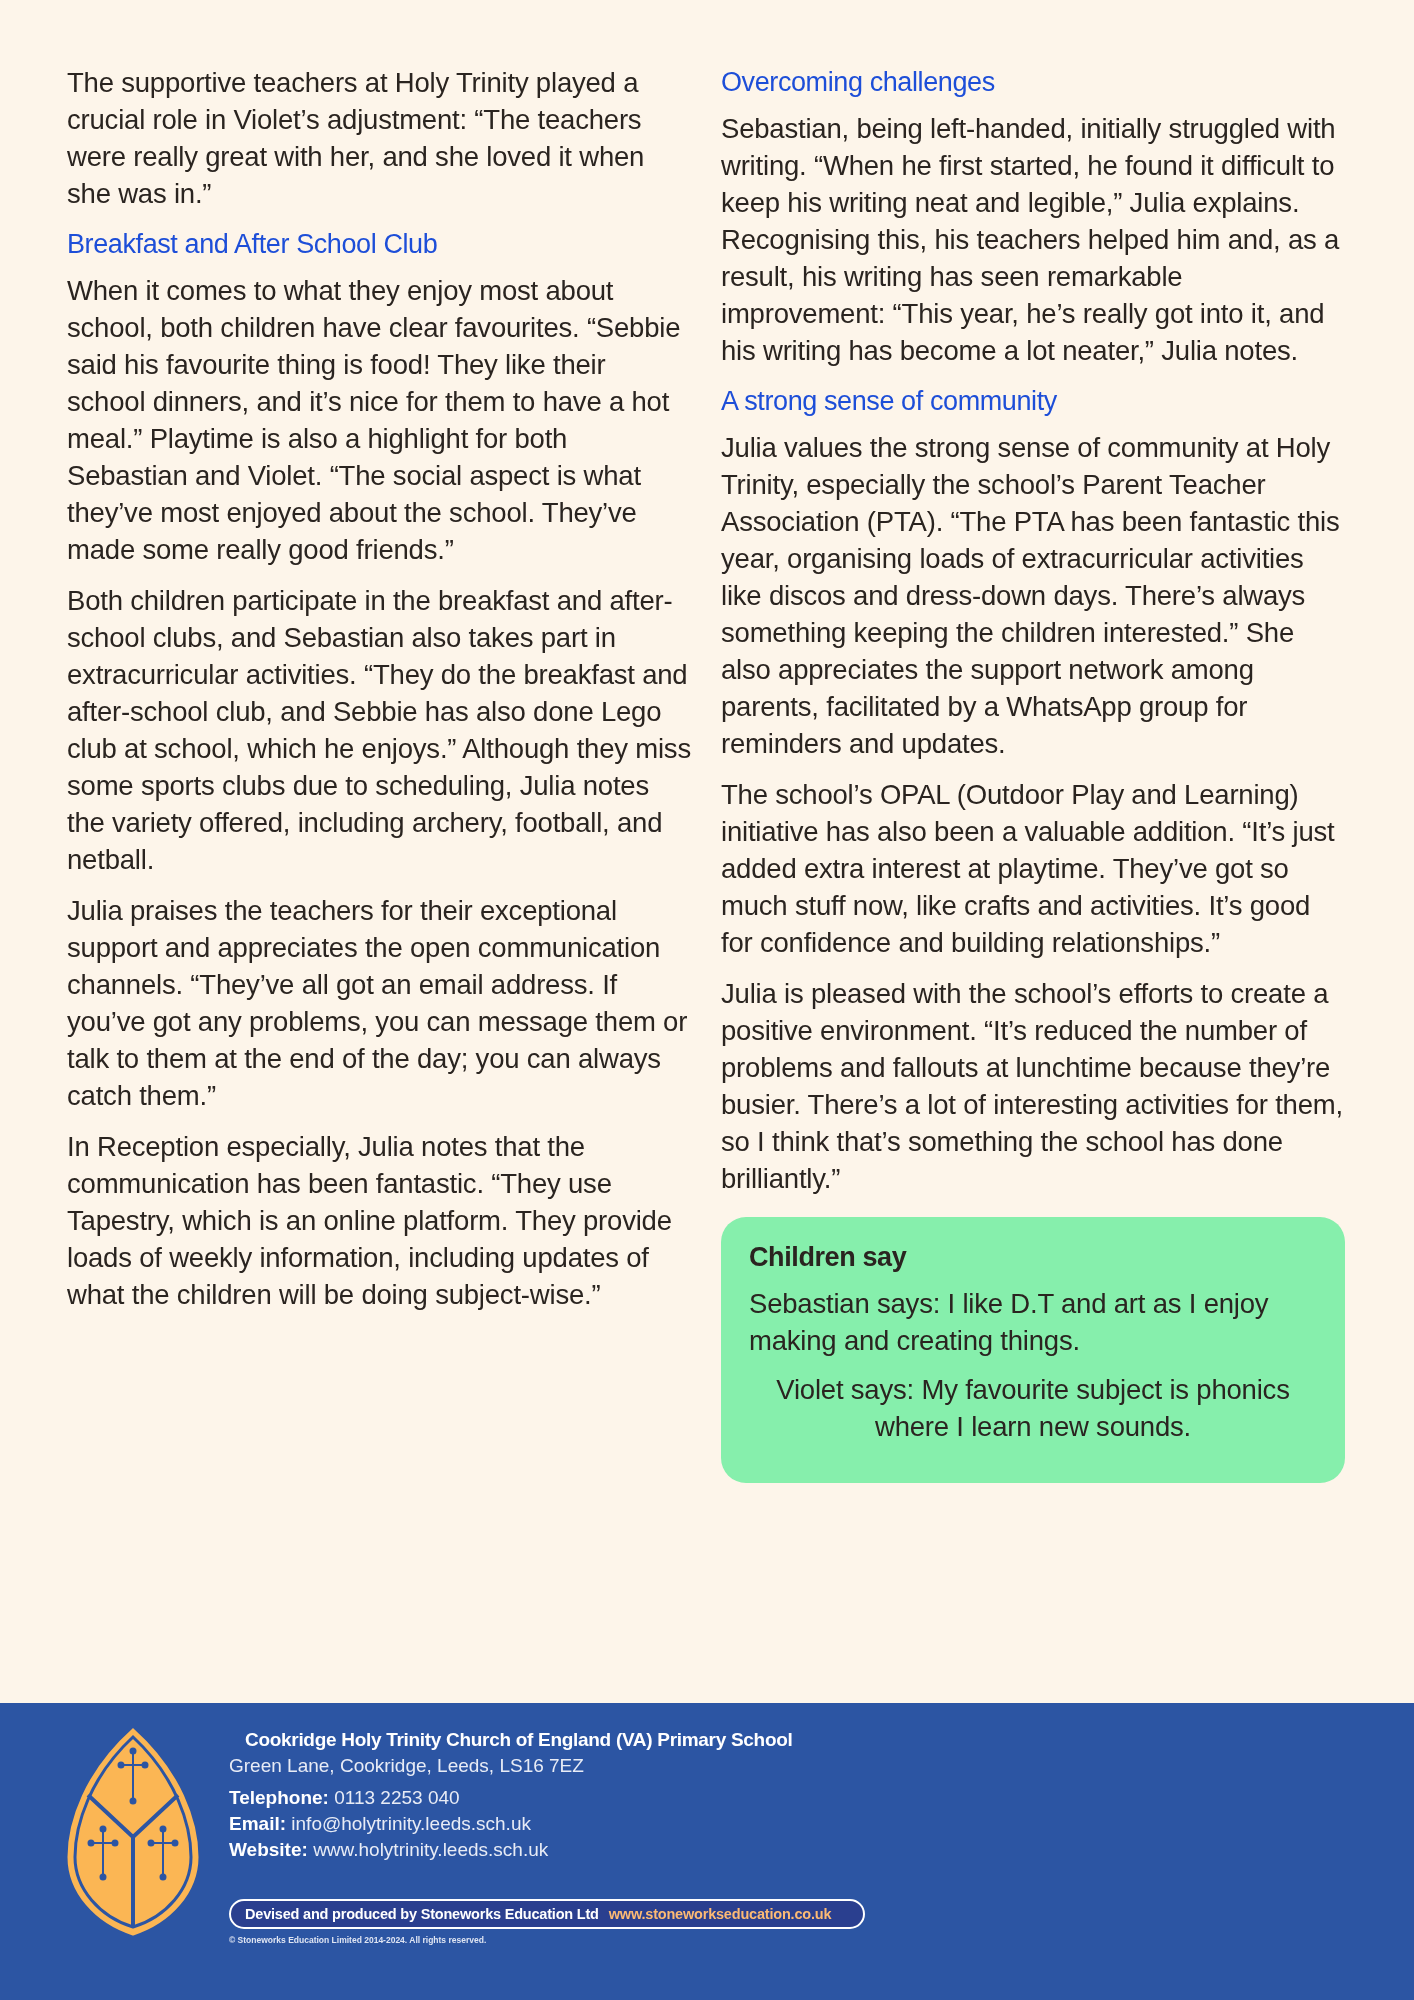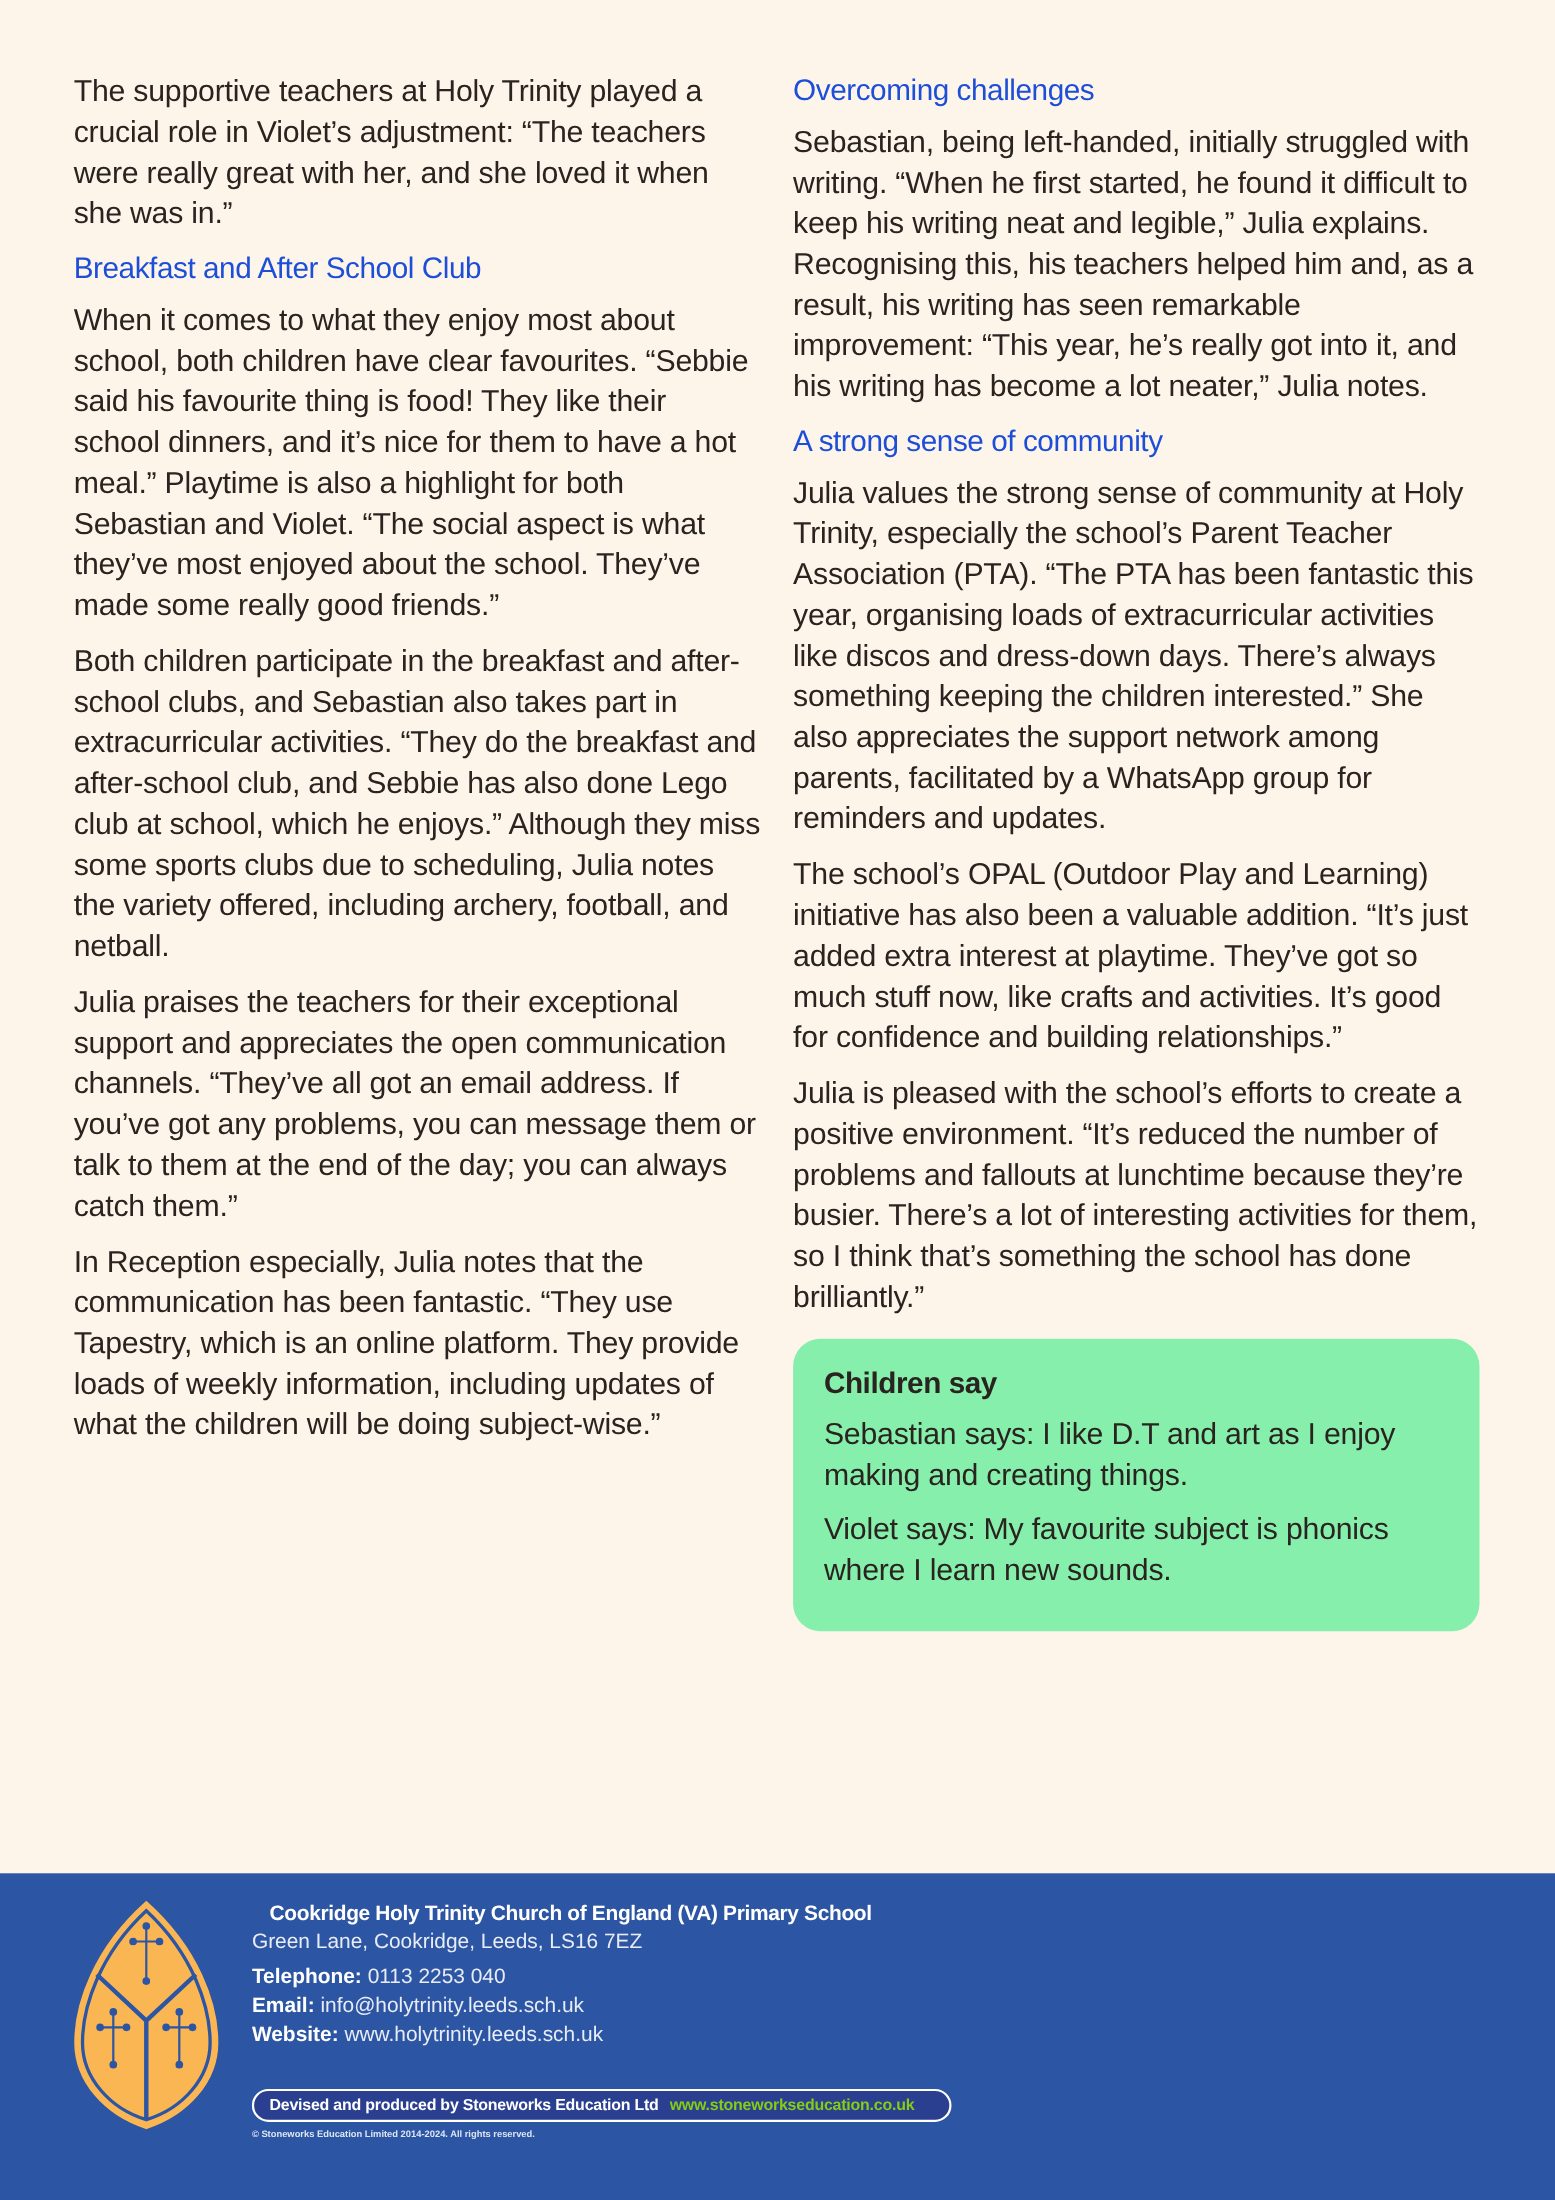--- a/index.html
+++ b/index.html
@@ -32,41 +32,41 @@
     background: #86efac;
     padding: 22px 28px 22px 28px;
     margin-top: 20px;
     border-radius: 25px;
   }
   .callout h3 {
     margin: 0 0 10px 0; font-size: 27px; line-height: 36px; font-weight: bold;
     color: #2a2420; letter-spacing: -0.4px;
   }
   .callout p { margin-bottom: 12px; }
-  .callout p:last-child { margin-bottom: 16px; }
+  .callout p:last-child { margin-bottom: 16px; text-align: center; }
 
   .footer {
     position: absolute; left: 0; top: 1703px; width: 1414px; height: 297px;
     background: #2c55a3;
     color: #ffffff;
   }
   .crest { position: absolute; left: 66px; top: 24px; width: 134px; height: 210px; }
   .school-info { position: absolute; left: 229px; top: 24px; }
   .school-name { font-size: 19px; font-weight: bold; line-height: 26px; letter-spacing: -0.3px; margin-left: 16px; }
   .school-address { font-size: 19px; line-height: 26px; color: #e8ecf6; margin-bottom: 6px; }
   .contact-line { font-size: 19px; line-height: 26px; color: #e8ecf6; }
   .contact-line .lbl { font-weight: bold; color: #ffffff; }
   .producer {
     position: absolute; left: 229px; top: 196px; width: 636px; height: 30px;
     border: 2.5px solid #ffffff; border-radius: 18px;
     background: #2a3f8f;
     display: flex; align-items: center; padding-left: 14px; box-sizing: border-box;
     font-size: 14.5px; font-weight: bold; letter-spacing: -0.2px;
   }
-  .producer .web { color: #84cc16; margin-left: 10px; }
+  .producer .web { color: #fdba74; margin-left: 10px; }
   .copyright { position: absolute; left: 229px; top: 232px; font-size: 8.5px; font-weight: bold; color: #dfe5f3; }
 </style>
 </head>
 <body>
 
 <div class="col col-left">
   <p>The supportive teachers at Holy Trinity played a crucial role in Violet’s adjustment: “The teachers were really great with her, and she loved it when she was in.”</p>
 
   <h2>Breakfast and After School Club</h2>
   <p>When it comes to what they enjoy most about school, both children have clear favourites. “Sebbie said his favourite thing is food! They like their school dinners, and it’s nice for them to have a hot meal.” Playtime is also a highlight for both Sebastian and Violet. “The social aspect is what they’ve most enjoyed about the school. They’ve made some really good friends.”</p>

